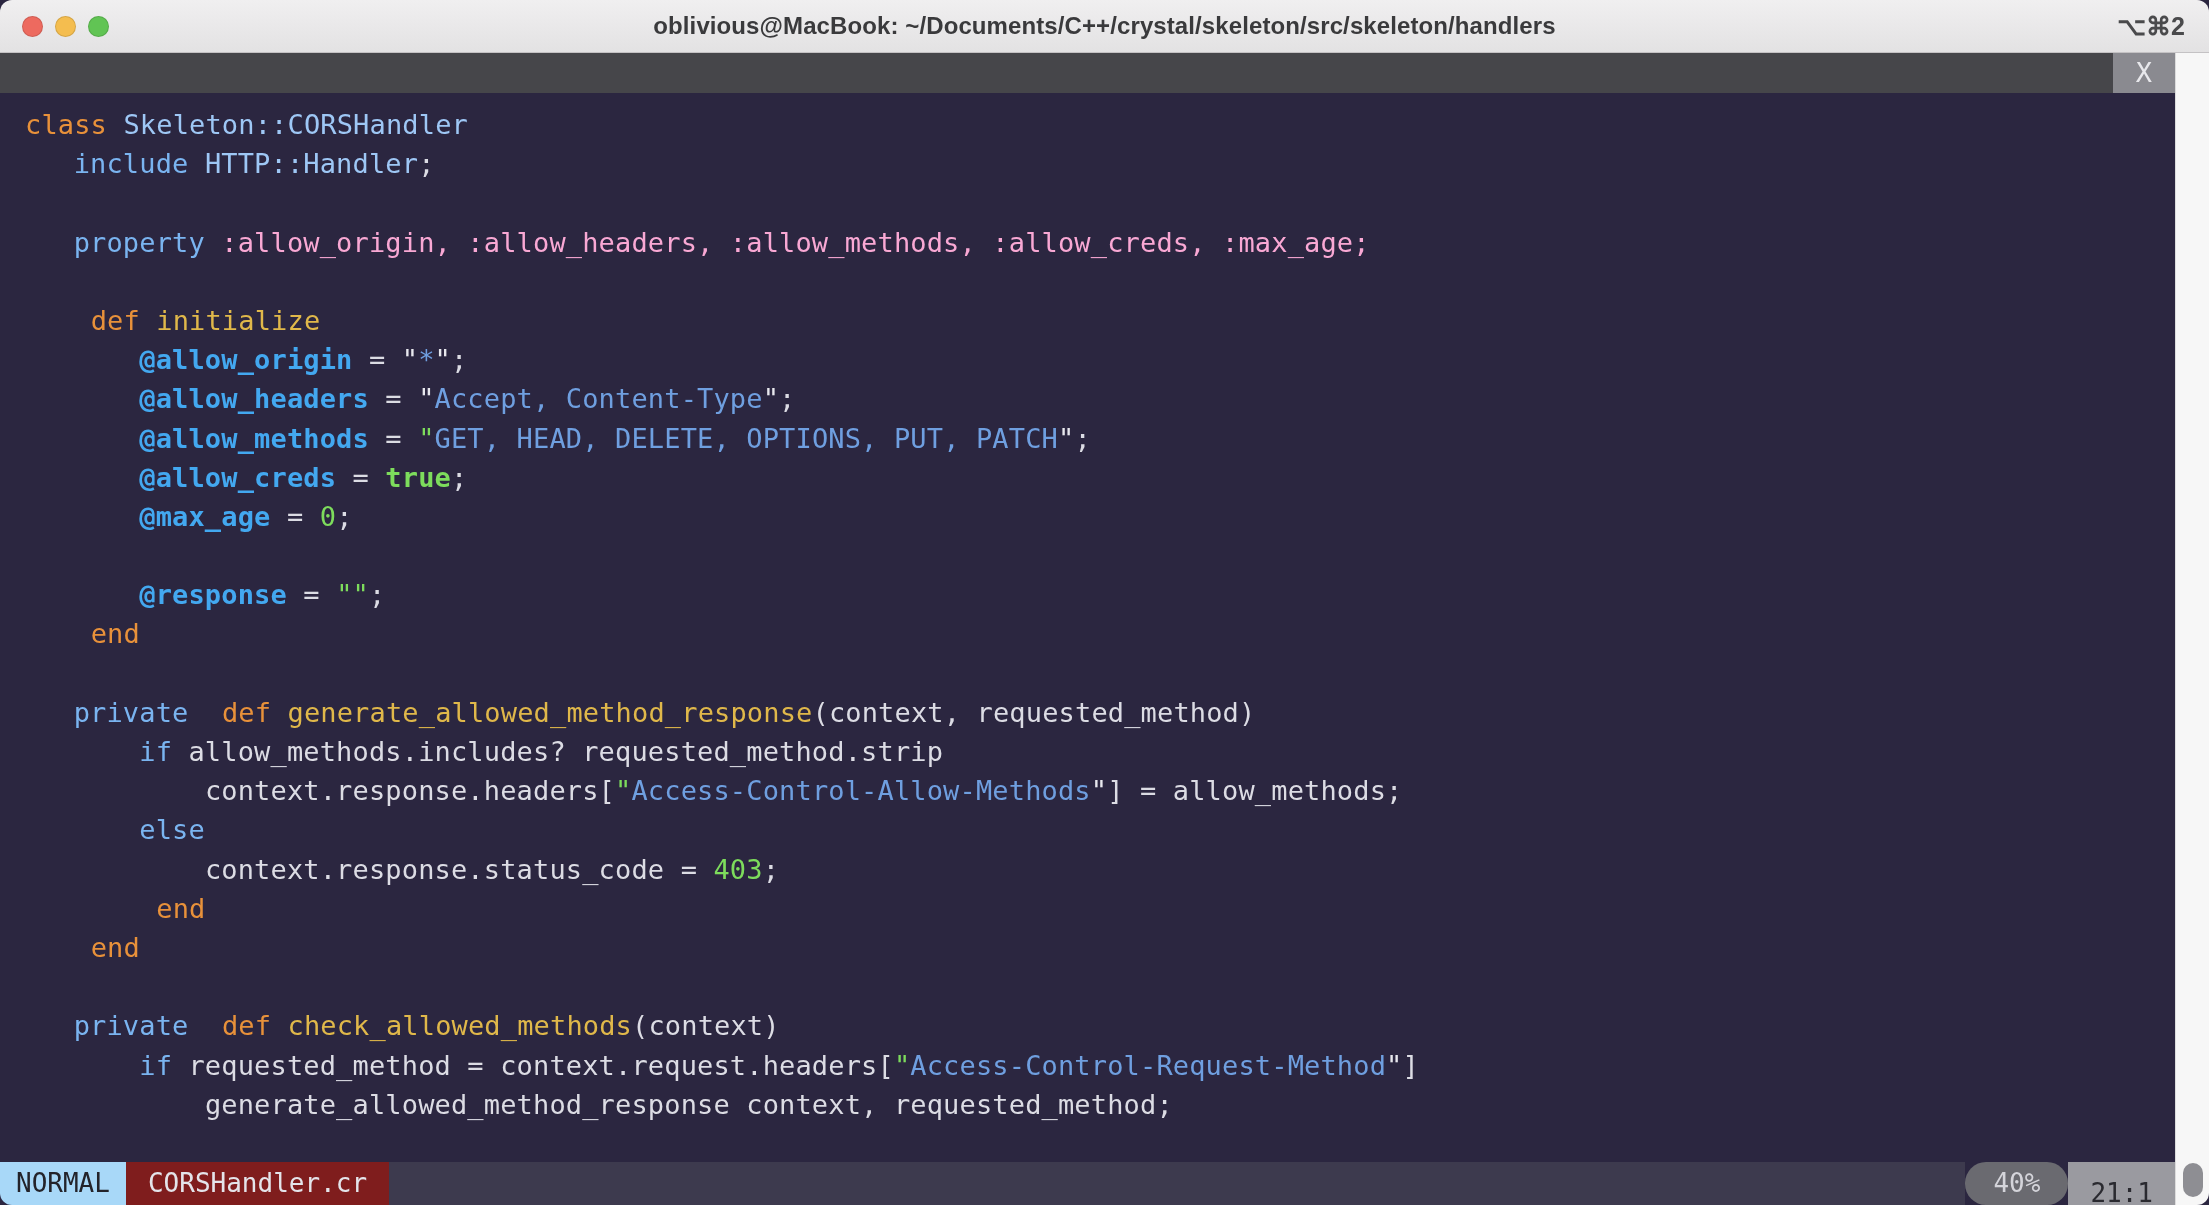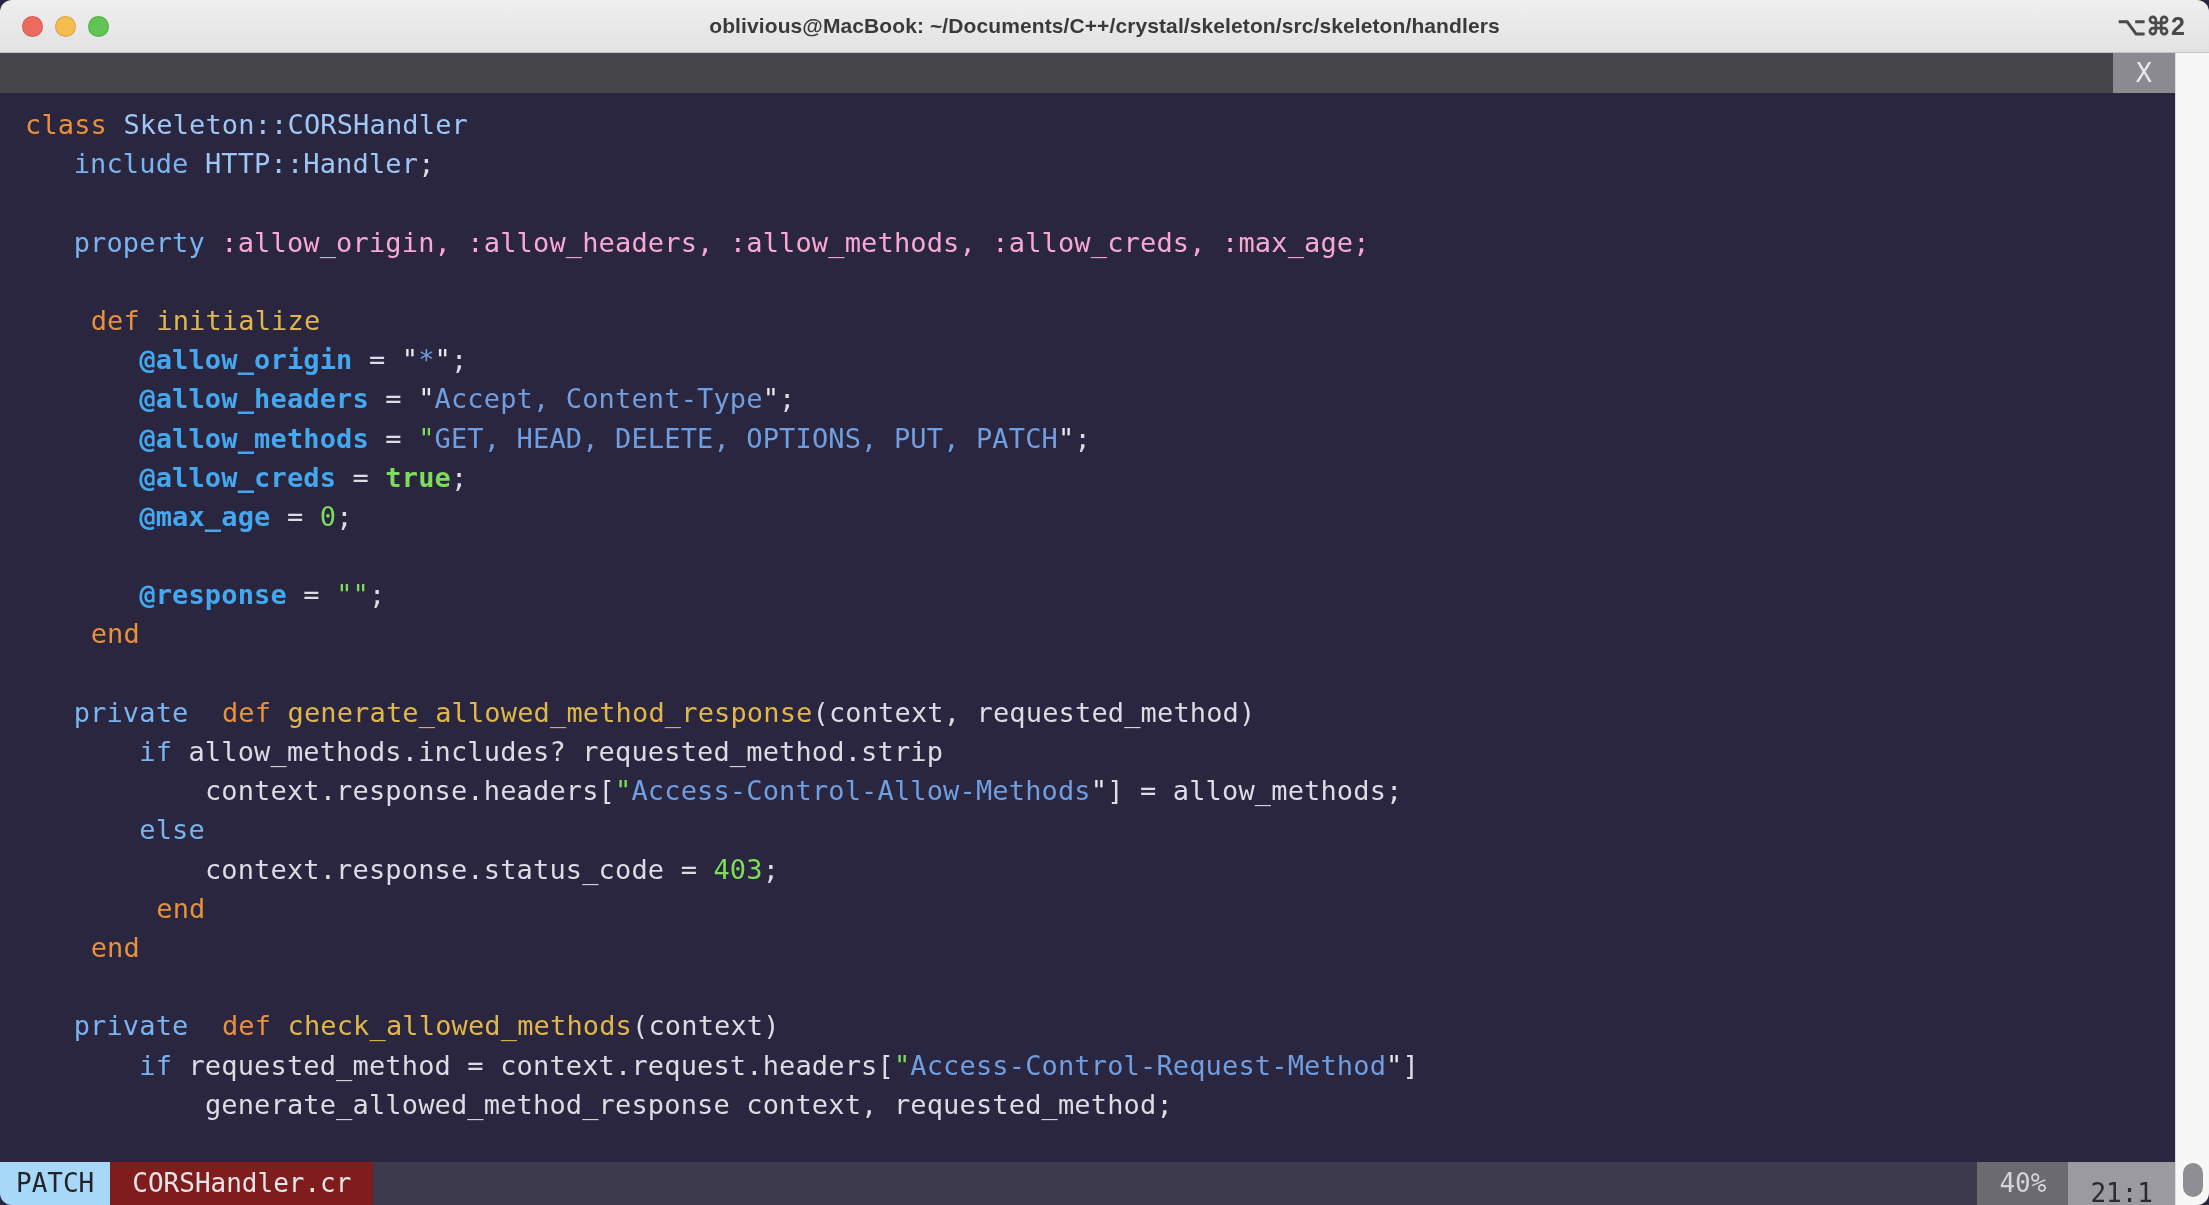--- a/index.html
+++ b/index.html
@@ -28,21 +28,21 @@
     display:flex; align-items:center;
   }
   #traffic { display:flex; gap:12px; margin-left:22px; }
   .light { width:21px; height:21px; border-radius:50%; }
   .light.red    { background:#ed6a5f; box-shadow:inset 0 0 0 1px rgba(0,0,0,.13); }
   .light.yellow { background:#f4bd4f; box-shadow:inset 0 0 0 1px rgba(0,0,0,.13); }
   .light.green  { background:#61c454; box-shadow:inset 0 0 0 1px rgba(0,0,0,.13); }
   #title {
     position:absolute; left:0; right:0; text-align:center;
     font-family:"Liberation Sans", sans-serif;
-    font-size:21px; font-weight:700; color:#3a3a3c;
+    font-size:24px; font-weight:700; color:#3a3a3c;
     letter-spacing:.1px; pointer-events:none;
   }
   #shortcut {
     position:absolute; right:24px;
     font-family:"Liberation Sans", sans-serif;
     font-size:25px; font-weight:700; color:#4a4a4c;
   }
 
   
   #body {
@@ -110,21 +110,21 @@
     background:#a8d8f8; color:#23232a;
     padding:0 16px; line-height:43px; font-weight:400;
   }
   #st-file {
     background:#7f1d1d; color:#e4e4ea;
     padding:0 22px; line-height:43px;
   }
   #st-mid { flex:1 1 auto; background:#3d3a4e; }
   #st-pct {
     background:#6a6a70; color:#d4d4da;
-    padding:0 22px; line-height:43px;
+    padding:0 28px; line-height:43px;border-radius:21px;
   }
   #st-pos {
     background:#9a9aa0; color:#2a2a30;
     padding:10px 22px; line-height:43px;
   }
 
   
   #scrollbar {
     position:absolute; top:0; right:0; bottom:0; width:34px;
     background:#f7f7f7; border-left:1px solid #dcdcdc;
@@ -153,21 +153,21 @@
   <div id="body">
 
     <div id="tabline">
       <div id="tabfill"></div>
       <div id="tabclose">X</div>
     </div>
 
     <div id="code"><div class="line"><span class="kw-orange">class </span><span class="typ">Skeleton::CORSHandler</span></div><div class="line"><span class="plain">    </span><span class="kw-blue">include </span><span class="typ">HTTP::Handler</span><span class="plain">;</span></div><div class="line">&nbsp;</div><div class="line"><span class="plain">    </span><span class="kw-blue">property</span><span class="sym"> :allow_origin, :allow_headers, :allow_methods, :allow_creds, :max_age;</span></div><div class="line">&nbsp;</div><div class="line"><span class="plain">    </span><span class="kw-orange">def </span><span class="fn">initialize</span></div><div class="line"><span class="plain">        </span><span class="ivar">@allow_origin</span><span class="plain"> = </span><span class="q">"</span><span class="str">*</span><span class="q">"</span><span class="plain">;</span></div><div class="line"><span class="plain">        </span><span class="ivar">@allow_headers</span><span class="plain"> = </span><span class="q">"</span><span class="str">Accept, Content-Type</span><span class="q">"</span><span class="plain">;</span></div><div class="line"><span class="plain">        </span><span class="ivar">@allow_methods</span><span class="plain"> = </span><span class="qg">"</span><span class="str">GET, HEAD, DELETE, OPTIONS, PUT, PATCH</span><span class="q">"</span><span class="plain">;</span></div><div class="line"><span class="plain">        </span><span class="ivar">@allow_creds</span><span class="plain"> = </span><span class="bool">true</span><span class="plain">;</span></div><div class="line"><span class="plain">        </span><span class="ivar">@max_age</span><span class="plain"> = </span><span class="num">0</span><span class="plain">;</span></div><div class="line">&nbsp;</div><div class="line"><span class="plain">        </span><span class="ivar">@response</span><span class="plain"> = </span><span class="qg">""</span><span class="plain">;</span></div><div class="line"><span class="plain">    </span><span class="kw-orange">end</span></div><div class="line">&nbsp;</div><div class="line"><span class="plain">    </span><span class="kw-blue">private </span><span class="kw-orange">def </span><span class="fn">generate_allowed_method_response</span><span class="plain">(context, requested_method)</span></div><div class="line"><span class="plain">        </span><span class="kw-blue">if</span><span class="plain"> allow_methods.includes? requested_method.strip</span></div><div class="line"><span class="plain">            </span><span class="plain">context.response.headers[</span><span class="qg">"</span><span class="str">Access-Control-Allow-Methods</span><span class="q">"</span><span class="plain">] = allow_methods;</span></div><div class="line"><span class="plain">        </span><span class="kw-blue">else</span></div><div class="line"><span class="plain">            </span><span class="plain">context.response.status_code = </span><span class="num">403</span><span class="plain">;</span></div><div class="line"><span class="plain">        </span><span class="kw-orange">end</span></div><div class="line"><span class="plain">    </span><span class="kw-orange">end</span></div><div class="line">&nbsp;</div><div class="line"><span class="plain">    </span><span class="kw-blue">private </span><span class="kw-orange">def </span><span class="fn">check_allowed_methods</span><span class="plain">(context)</span></div><div class="line"><span class="plain">        </span><span class="kw-blue">if</span><span class="plain"> requested_method = context.request.headers[</span><span class="qg">"</span><span class="str">Access-Control-Request-Method</span><span class="q">"</span><span class="plain">]</span></div><div class="line"><span class="plain">            </span><span class="plain">generate_allowed_method_response context, requested_method;</span></div></div>
 
     <div id="statusbar">
-      <div id="st-mode">PATCH</div>
+      <div id="st-mode">NORMAL</div>
       <div id="st-file">CORSHandler.cr</div>
       <div id="st-mid"></div>
       <div id="st-pct">40%</div>
       <div id="st-pos">21:1</div>
     </div>
 
     <div id="scrollbar">
       <div id="scrollthumb"></div>
     </div>
 

